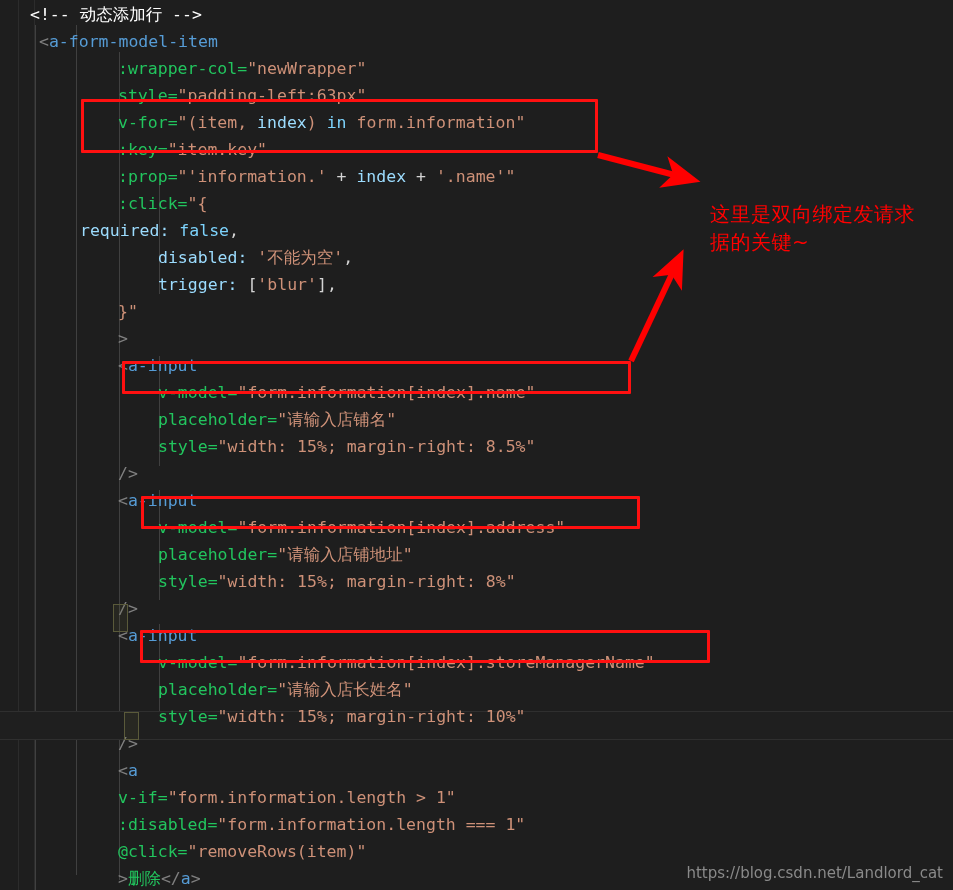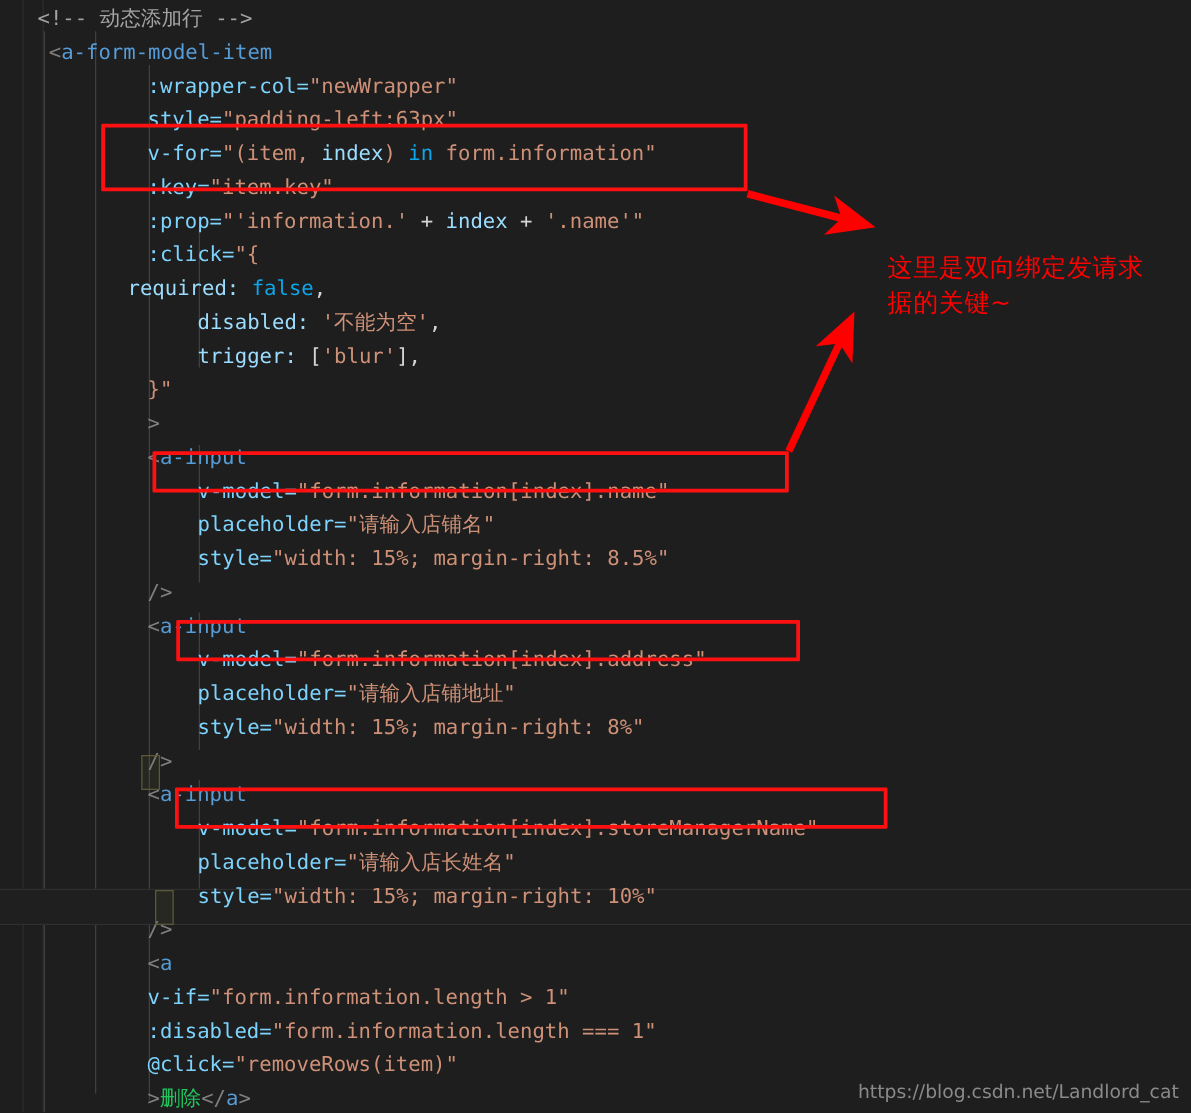--- a/index.html
+++ b/index.html
@@ -52,27 +52,27 @@
   .line {
     position: absolute;
     left: 0;
     white-space: pre;
     font-size: 16.5px;
     line-height: 27px;
     height: 27px;
     letter-spacing: 0px;
   }
   .tok { white-space: pre; }
-  .c-comment   { color: #a3a3a3; }
+  .c-comment   { color: #ffffff; }
   .c-tag       { color: #569CD6; }
   .c-punct     { color: #808080; }
-  .c-attr      { color: #7dd3fc; }
+  .c-attr      { color: #22c55e; }
   .c-string    { color: #CE9178; }
   .c-expr      { color: #9CDCFE; }
-  .c-keyword   { color: #0ea5e9; }
+  .c-keyword   { color: #7dd3fc; }
   .c-prop      { color: #9CDCFE; }
   .c-op        { color: #D4D4D4; }
   .c-text      { color: #22c55e; }
 
   
   .bracket-box {
     position: absolute;
     border: 1px solid #5a5a3a;
     background: rgba(100,100,60,0.14);
     pointer-events: none;
@@ -136,21 +136,21 @@
 
   <div class="code-layer" id="code-layer">
       <div class="line" style="top: 1px; padding-left: 30px;"><span class="tok c-comment">&lt;!-- 动态添加行 --&gt;</span></div>
       <div class="line" style="top: 28px; padding-left: 39px;"><span class="tok c-punct">&lt;</span><span class="tok c-tag">a-form-model-item</span></div>
       <div class="line" style="top: 55px; padding-left: 118px;"><span class="tok c-attr">:wrapper-col=</span><span class="tok c-string">"newWrapper"</span></div>
       <div class="line" style="top: 82px; padding-left: 118px;"><span class="tok c-attr">style=</span><span class="tok c-string">"padding-left:63px"</span></div>
       <div class="line" style="top: 109px; padding-left: 118px;"><span class="tok c-attr">v-for=</span><span class="tok c-string">"(item, </span><span class="tok c-expr">index</span><span class="tok c-string">) </span><span class="tok c-keyword">in</span><span class="tok c-string"> form.information"</span></div>
       <div class="line" style="top: 136px; padding-left: 118px;"><span class="tok c-attr">:key=</span><span class="tok c-string">"item.key"</span></div>
       <div class="line" style="top: 163px; padding-left: 118px;"><span class="tok c-attr">:prop=</span><span class="tok c-string">"</span><span class="tok c-string">'information.'</span><span class="tok c-op"> + </span><span class="tok c-expr">index</span><span class="tok c-op"> + </span><span class="tok c-string">'.name'</span><span class="tok c-string">"</span></div>
       <div class="line" style="top: 190px; padding-left: 118px;"><span class="tok c-attr">:click=</span><span class="tok c-string">"{</span></div>
-      <div class="line" style="top: 217px; padding-left: 102px;"><span class="tok c-prop">required: </span><span class="tok c-keyword">false</span><span class="tok c-op">,</span></div>
+      <div class="line" style="top: 217px; padding-left: 80px;"><span class="tok c-prop">required: </span><span class="tok c-keyword">false</span><span class="tok c-op">,</span></div>
       <div class="line" style="top: 244px; padding-left: 158px;"><span class="tok c-prop">disabled: </span><span class="tok c-string">'不能为空'</span><span class="tok c-op">,</span></div>
       <div class="line" style="top: 271px; padding-left: 158px;"><span class="tok c-prop">trigger: </span><span class="tok c-op">[</span><span class="tok c-string">'blur'</span><span class="tok c-op">],</span></div>
       <div class="line" style="top: 298px; padding-left: 118px;"><span class="tok c-string">}"</span></div>
       <div class="line" style="top: 325px; padding-left: 118px;"><span class="tok c-punct">&gt;</span></div>
       <div class="line" style="top: 352px; padding-left: 118px;"><span class="tok c-punct">&lt;</span><span class="tok c-tag">a-input</span></div>
       <div class="line" style="top: 379px; padding-left: 158px;"><span class="tok c-attr">v-model=</span><span class="tok c-string">"form.information[index].name"</span></div>
       <div class="line" style="top: 406px; padding-left: 158px;"><span class="tok c-attr">placeholder=</span><span class="tok c-string">"请输入店铺名"</span></div>
       <div class="line" style="top: 433px; padding-left: 158px;"><span class="tok c-attr">style=</span><span class="tok c-string">"width: 15%; margin-right: 8.5%"</span></div>
       <div class="line" style="top: 460px; padding-left: 118px;"><span class="tok c-punct">/&gt;</span></div>
       <div class="line" style="top: 487px; padding-left: 118px;"><span class="tok c-punct">&lt;</span><span class="tok c-tag">a-input</span></div>

